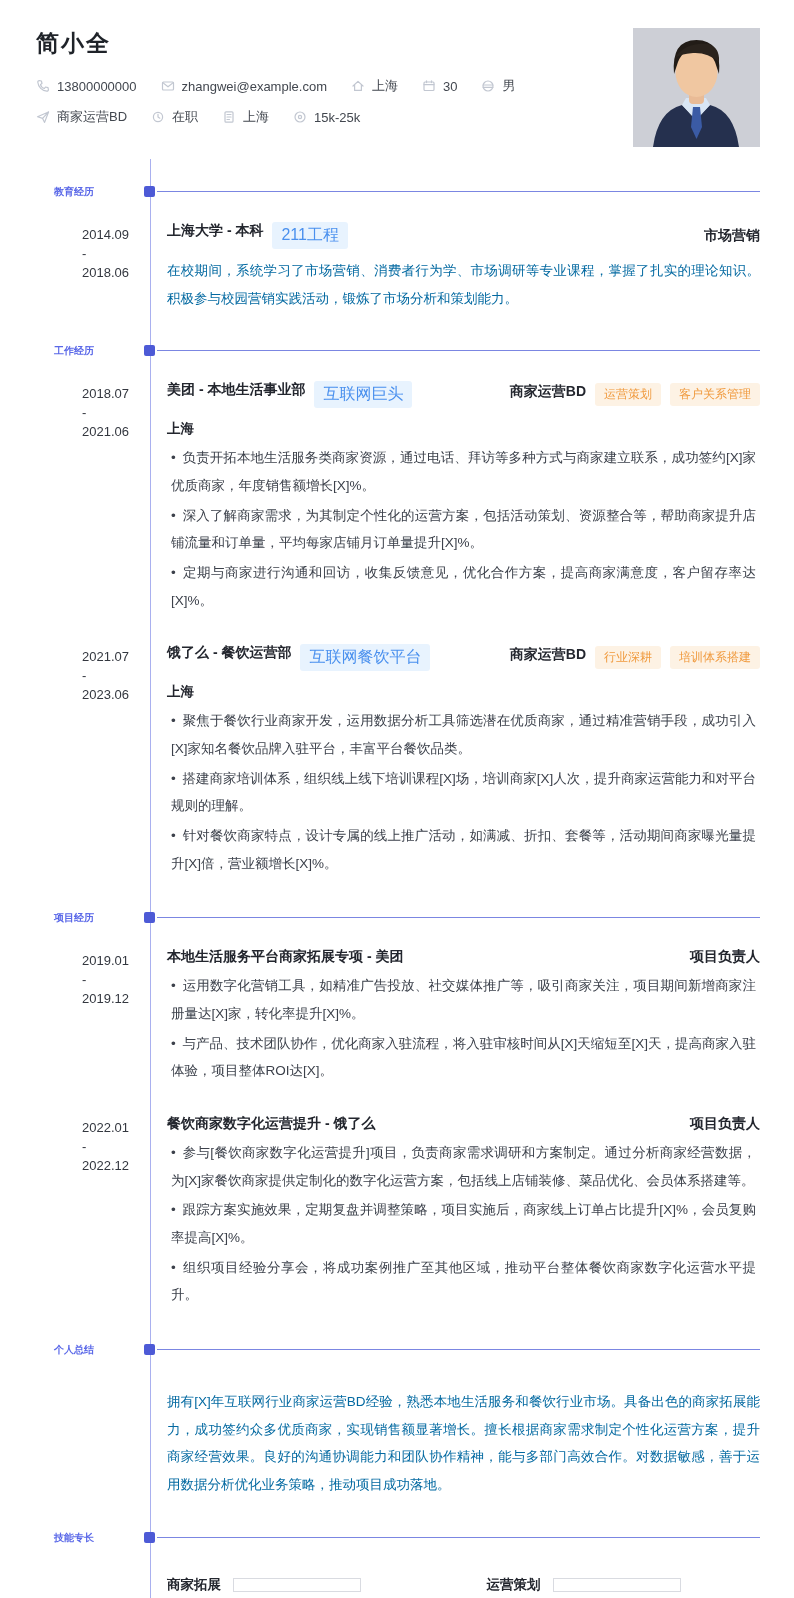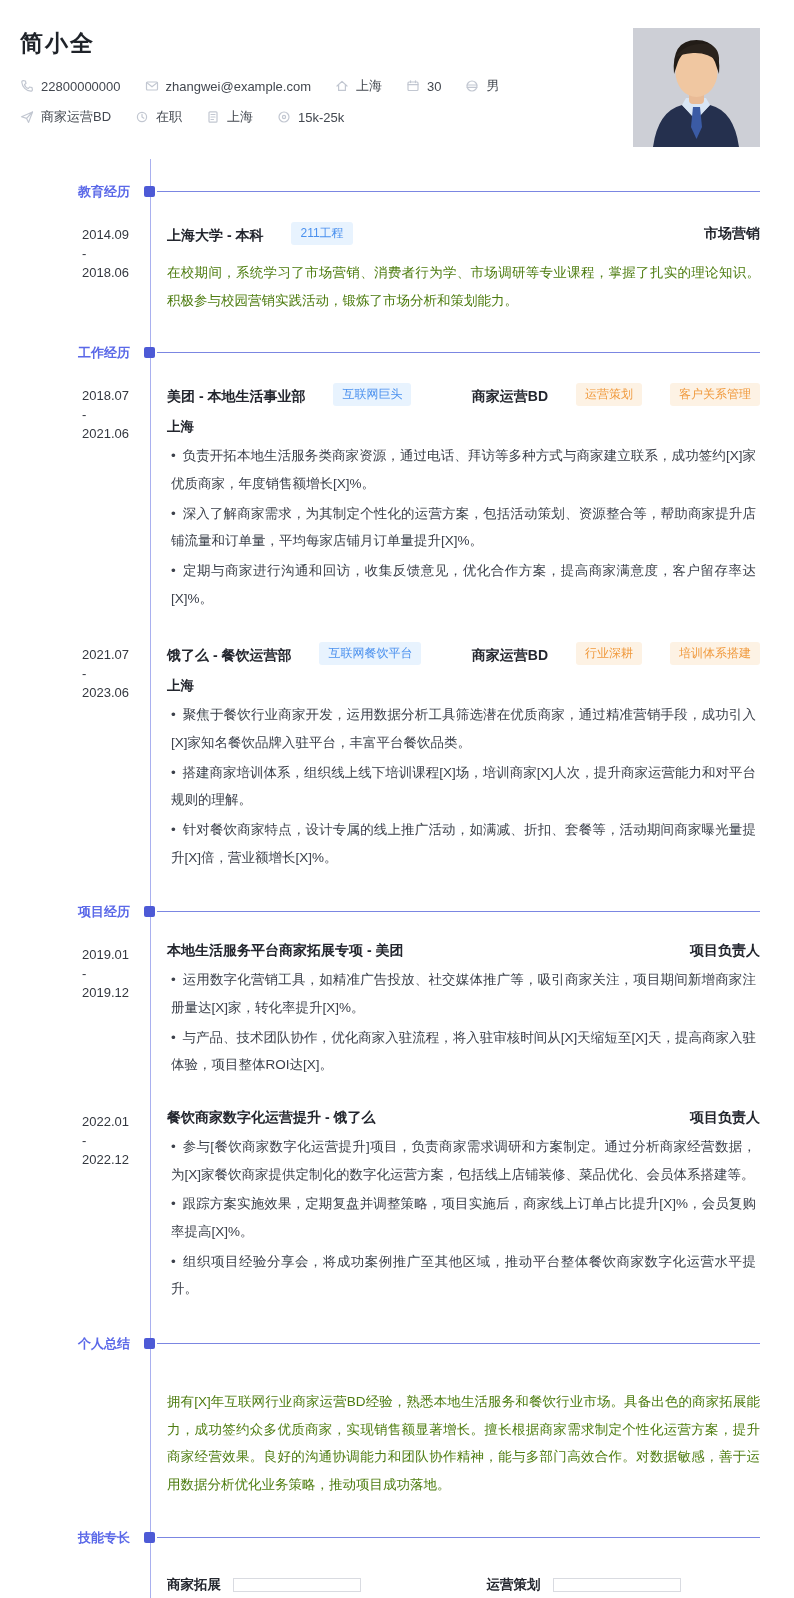--- a/index.html
+++ b/index.html
@@ -5,56 +5,56 @@
   * { box-sizing: border-box; margin: 0; padding: 0; }
   html, body { background: #fff; }
   body {
     width: 794px; min-height: 1598px;
     font-family: "Liberation Sans", "DejaVu Sans", sans-serif;
     color: #3c414b;
   }
   .page { width: 794px; min-height: 1598px; display: flex; flex-direction: column; background: #fff; }
 
   
-  .header { position: relative; padding: 28px 34px 20px 20px; }
+  .header { position: relative; padding: 28px 34px 20px 36px; }
   .name { font-size: 23px; font-weight: bold; color: #1f2329; letter-spacing: 2px; margin-bottom: 18px; }
   .contact-row { display: flex; align-items: center; gap: 24px; font-size: 13px; color: #42474f; margin-bottom: 13px; }
   .contact-item { display: flex; align-items: center; gap: 7px; }
   .cicon { width: 14px; height: 14px; display: inline-block; flex: 0 0 14px; }
   .cicon svg { width: 14px; height: 14px; stroke: #c2c7d1; fill: none; stroke-width: 1.2; stroke-linecap: round; stroke-linejoin: round; }
   .photo { position: absolute; top: 28px; right: 34px; width: 127px; height: 119px; overflow: hidden; }
 
   
   .row { display: flex; }
   .side { flex: 0 0 150px; width: 150px; }
   .tl-body { flex: 1; border-left: 1px solid #a9b0ef; padding: 0 34px 0 16px; position: relative; min-width: 0; }
 
   .sec-row .side { padding-top: 24px; }
   .sec-row .tl-body { padding-top: 24px; }
-  .sec-title { font-size: 13px; font-weight: bold; color: #5a68e8; margin-left: 78px; white-space: nowrap; line-height: 17px; }
+  .sec-title { font-size: 10px; font-weight: bold; color: #5a68e8; margin-left: 54px; white-space: nowrap; line-height: 17px; }
   .rule { height: 1px; background: #7b86e2; margin-top: 8px; margin-left: -10px; position: relative; }
   .rule::before {
     content: ""; position: absolute; left: -13px; top: -5px;
     width: 11px; height: 11px; background: #4d5ad6; border-radius: 2px;
   }
 
   .entry-row .side { padding-top: 26px; }
   .entry-row .tl-body { padding-top: 22px; padding-bottom: 6px; }
   .dates { width: 66px; margin-left: 82px; text-align: left; font-size: 13px; color: #33373f; white-space: pre-line; line-height: 1.45; }
 
   .entry-head { display: flex; justify-content: space-between; align-items: center; }
-  .eh-left, .eh-right { display: flex; align-items: flex-end; gap: 28px; min-width: 0; }
+  .eh-left, .eh-right { display: flex; align-items: flex-start; gap: 9px; min-width: 0; }
   .entry-title { font-size: 14px; font-weight: bold; color: #23262e; white-space: nowrap; }
-  .tag-blue { background: #e8f3fe; color: #4a90ee; font-size: 12px; padding: 3px 9px; border-radius: 3px; white-space: nowrap; }
+  .tag-blue { background: #e8f3fe; color: #4a90ee; font-size: 16px; padding: 3px 9px; border-radius: 3px; white-space: nowrap; }
   .tag-orange { background: #fdf2e4; color: #f09a3e; font-size: 12px; padding: 3px 9px; border-radius: 3px; white-space: nowrap; }
   .entry-city { font-size: 13.5px; font-weight: bold; color: #23262e; margin-top: 12px; }
   .bullets { margin-top: 6px; }
   .bullet { font-size: 13.5px; color: #3c414b; line-height: 2.05; text-align: justify; margin: 2px 4px; }
   .bullet::before { content: "•\2002"; color: #3c414b; }
-  .plain-par { font-size: 13.5px; color: #4d7c0f; line-height: 2.05; text-align: justify; margin-top: 14px; }
+  .plain-par { font-size: 13.5px; color: #0369a1; line-height: 2.05; text-align: justify; margin-top: 8px; }
 
   
   .skills-grid { display: grid; grid-template-columns: 1fr 1fr; column-gap: 46px; row-gap: 32px; padding-top: 8px; }
   .skill { display: flex; align-items: center; gap: 12px; }
   .skill-label { font-size: 13.5px; font-weight: bold; color: #23262e; white-space: nowrap; }
   .skill-track { width: 128px; height: 14px; border: 1px solid #d9dbe1; background: #fff; padding: 2px; }
   .skill-fill { height: 8px; background: #5b74e8; }
 </style>
 </head>
 <body>
@@ -62,21 +62,21 @@
 <div class="page">
 
   <div class="header">
     <div class="name">简小全</div>
 
     <div class="contact-row">
       <div class="contact-item">
         <span class="cicon"><svg viewBox="0 0 14 14">
               <path d="M3.4 1.6l2 .4.6 2.5-1.5 1.1c.5 1.9 2 3.4 3.9 3.9l1.1-1.5 2.5.6.4 2c.1.9-.7 1.7-1.6 1.6C6 11.7 2.3 8 1.8 3.2c-.1-.9.7-1.7 1.6-1.6z"></path>
             </svg></span>
-        <span>22800000000</span>
+        <span>13800000000</span>
       </div>
       <div class="contact-item">
         <span class="cicon"><svg viewBox="0 0 14 14">
               <rect x="1.5" y="3" width="11" height="8" rx="1"></rect>
               <polyline points="1.8,3.6 7,7.8 12.2,3.6"></polyline>
             </svg></span>
         <span>zhangwei@example.com</span>
       </div>
       <div class="contact-item">
         <span class="cicon"><svg viewBox="0 0 14 14">

